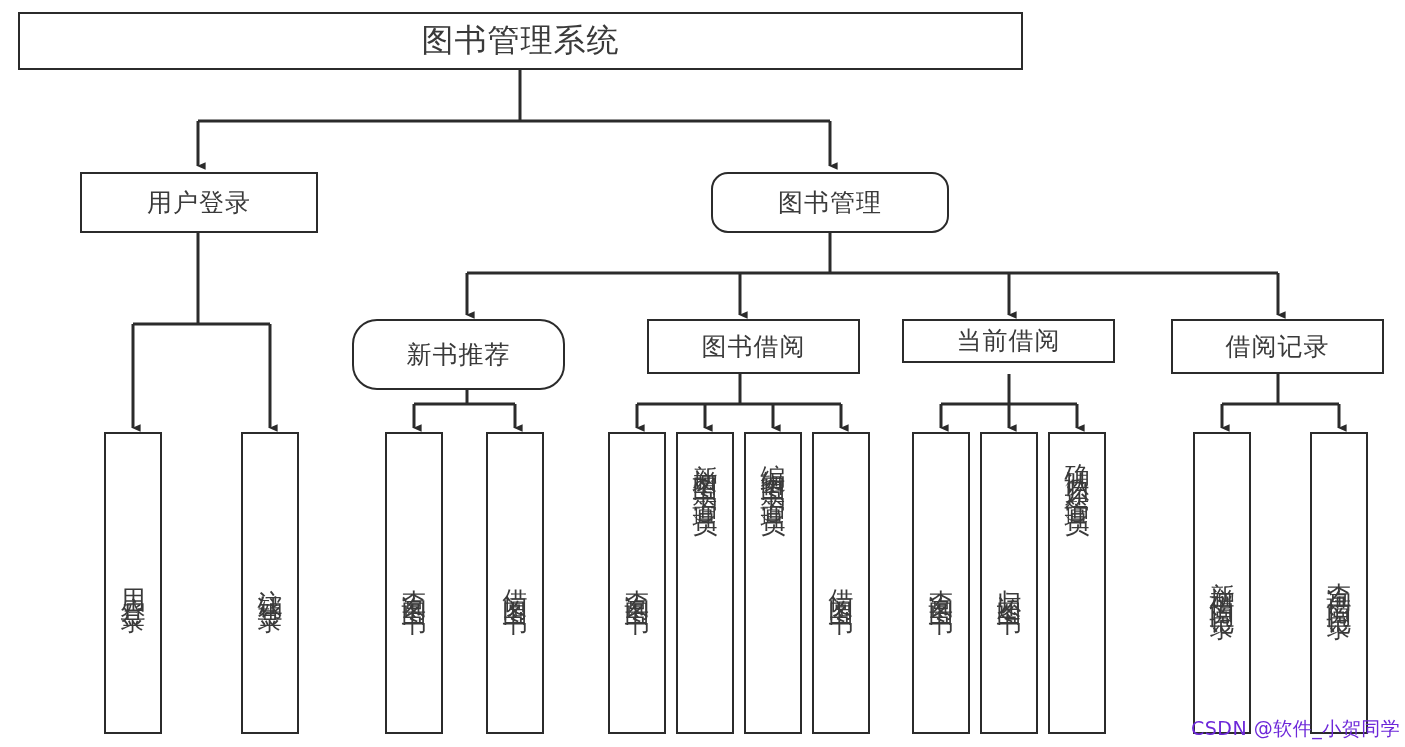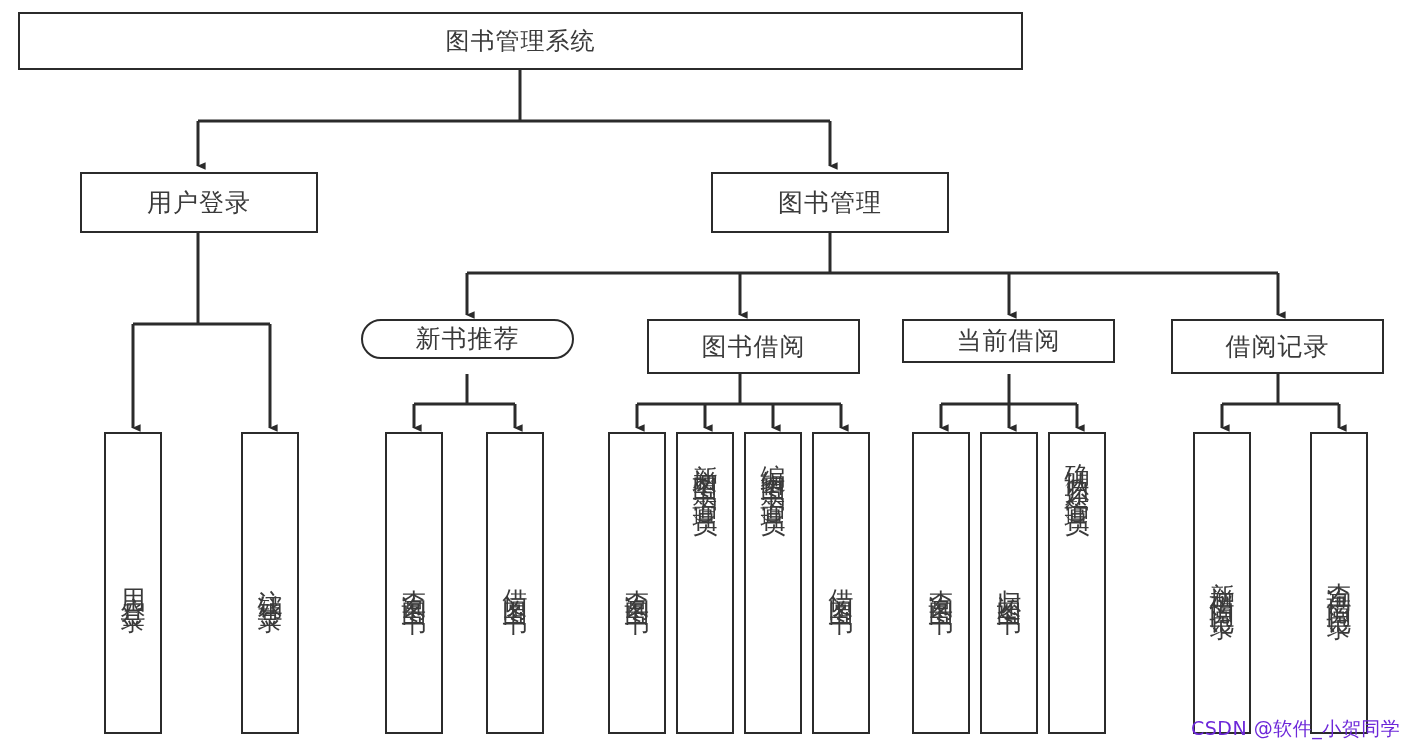--- a/index.html
+++ b/index.html
@@ -36,21 +36,21 @@
     justify-content: center;
     color: #3a3a3a;
   }
   .node.h {
     font-size: 25px;
     letter-spacing: 1px;
     line-height: 1.1;
     white-space: nowrap;
   }
   .node.root {
-    font-size: 24px;
+    font-size: 32px;
   }
   .node.v {
     font-size: 25px;
     writing-mode: vertical-rl;
     text-orientation: upright;
     letter-spacing: 7px;
     line-height: 1;
     align-items: center;
     justify-content: center;
     padding-top: 4px;
@@ -127,23 +127,23 @@
       <path d="M1222,404 L1222,428" marker-end="url(#arrow)"></path>
       <path d="M1339,404 L1339,428" marker-end="url(#arrow)"></path>
 
     </g>
   </svg>
 
   <div class="node h root" style="left:18px; top:12px; width:1005px; height:58px;">图书管理系统</div>
 
   <div class="node h" style="left:80px; top:172px; width:238px; height:61px;">用户登录</div>
 
-  <div class="node h" style="left:711px; top:172px; width:238px; height:61px;">图书管理</div>
+  <div class="node h" style="left:711px; top:172px; width:238px; height:61px;border-radius:17px;">图书管理</div>
 
-  <div class="node h" style="left:361px; top:319px; width:213px; height:40px;border-radius:25px;">新书推荐</div>
+  <div class="node h" style="left:352px; top:319px; width:213px; height:71px;border-radius:25px;">新书推荐</div>
 
   <div class="node h" style="left:647px; top:319px; width:213px; height:55px;">图书借阅</div>
 
   <div class="node h" style="left:902px; top:319px; width:213px; height:44px;">当前借阅</div>
 
   <div class="node h" style="left:1171px; top:319px; width:213px; height:55px;">借阅记录</div>
 
   <div class="node v" style="left:104px; top:432px; width:58px; height:302px;">用户登录</div>
 
   <div class="node v" style="left:241px; top:432px; width:58px; height:302px;">注销登录</div>

